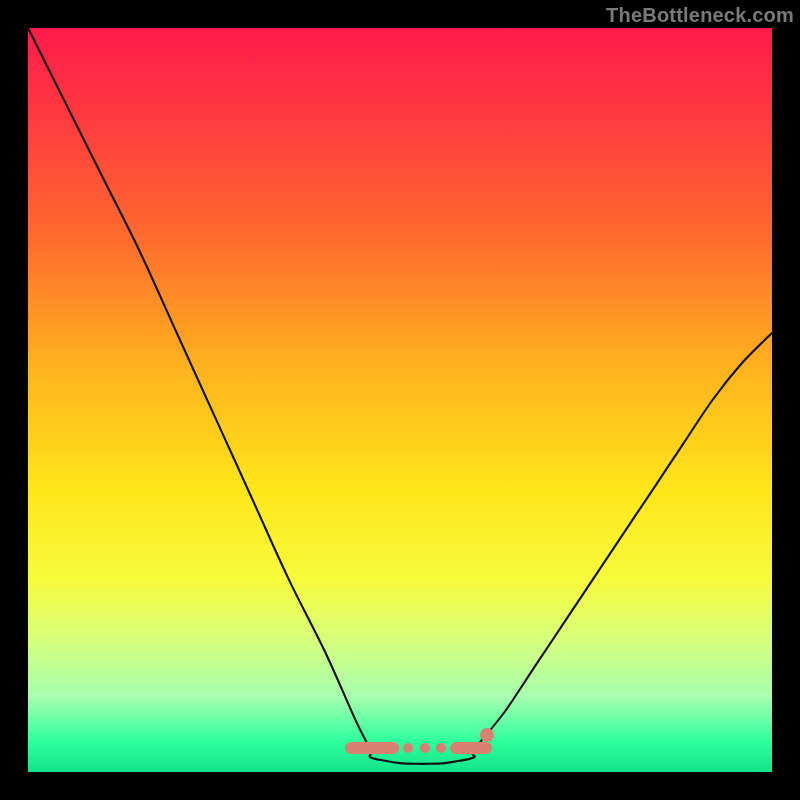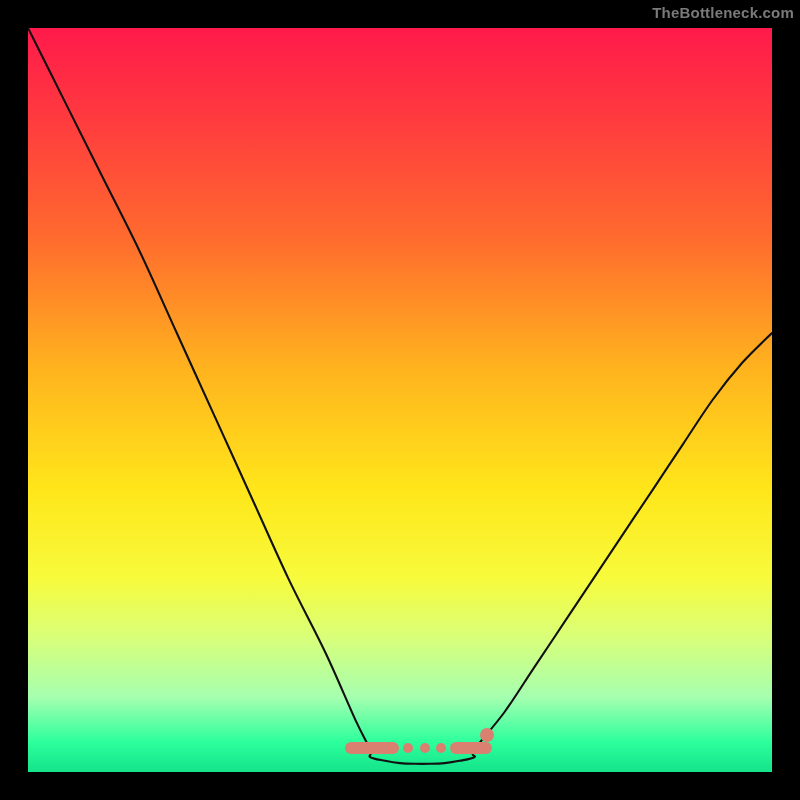--- a/index.html
+++ b/index.html
@@ -9,21 +9,21 @@
       #ff1a4b 0%,
       #ff3a3f 12%,
       #ff6a2e 28%,
       #ffb41e 46%,
       #ffe61a 62%,
       #f7fb3c 74%,
       #d8ff7a 82%,
       #a5ffb0 90%,
       #2cff9c 96%,
       #14e38a 100%);}
-  .watermark{position:absolute;right:6px;top:4px;color:#7a7a7a;font-size:15px;font-weight:600;letter-spacing:.2px}
+  .watermark{position:absolute;right:6px;top:4px;color:#7a7a7a;font-size:20px;font-weight:600;letter-spacing:.2px}
   svg.curve{position:absolute;left:0;top:0;width:744px;height:744px;display:block}
   .curve path{fill:none;stroke:#111;stroke-width:2.1;stroke-linecap:round}
   .floor-band{position:absolute;left:0;right:0;height:46px;display:flex;align-items:center;pointer-events:none}
   .floor-band .seg-sal{width:56px;height:12px;border-radius:6px;background:#d98071;margin-right:2px}
   .floor-band .dots{width:44px;display:flex;justify-content:space-between;padding:0 2px}
   .floor-band .dot{width:10px;height:10px;border-radius:50%;background:#d98071}
   .floor-band .tail{width:44px;height:12px;border-radius:6px 6px 6px 6px;background:#d98071;margin-left:2px;position:relative}
   .floor-band .tail::after{content:"";position:absolute;right:-2px;top:-14px;width:14px;height:14px;border-radius:50%;background:#d98071}
 </style>
 </head>

